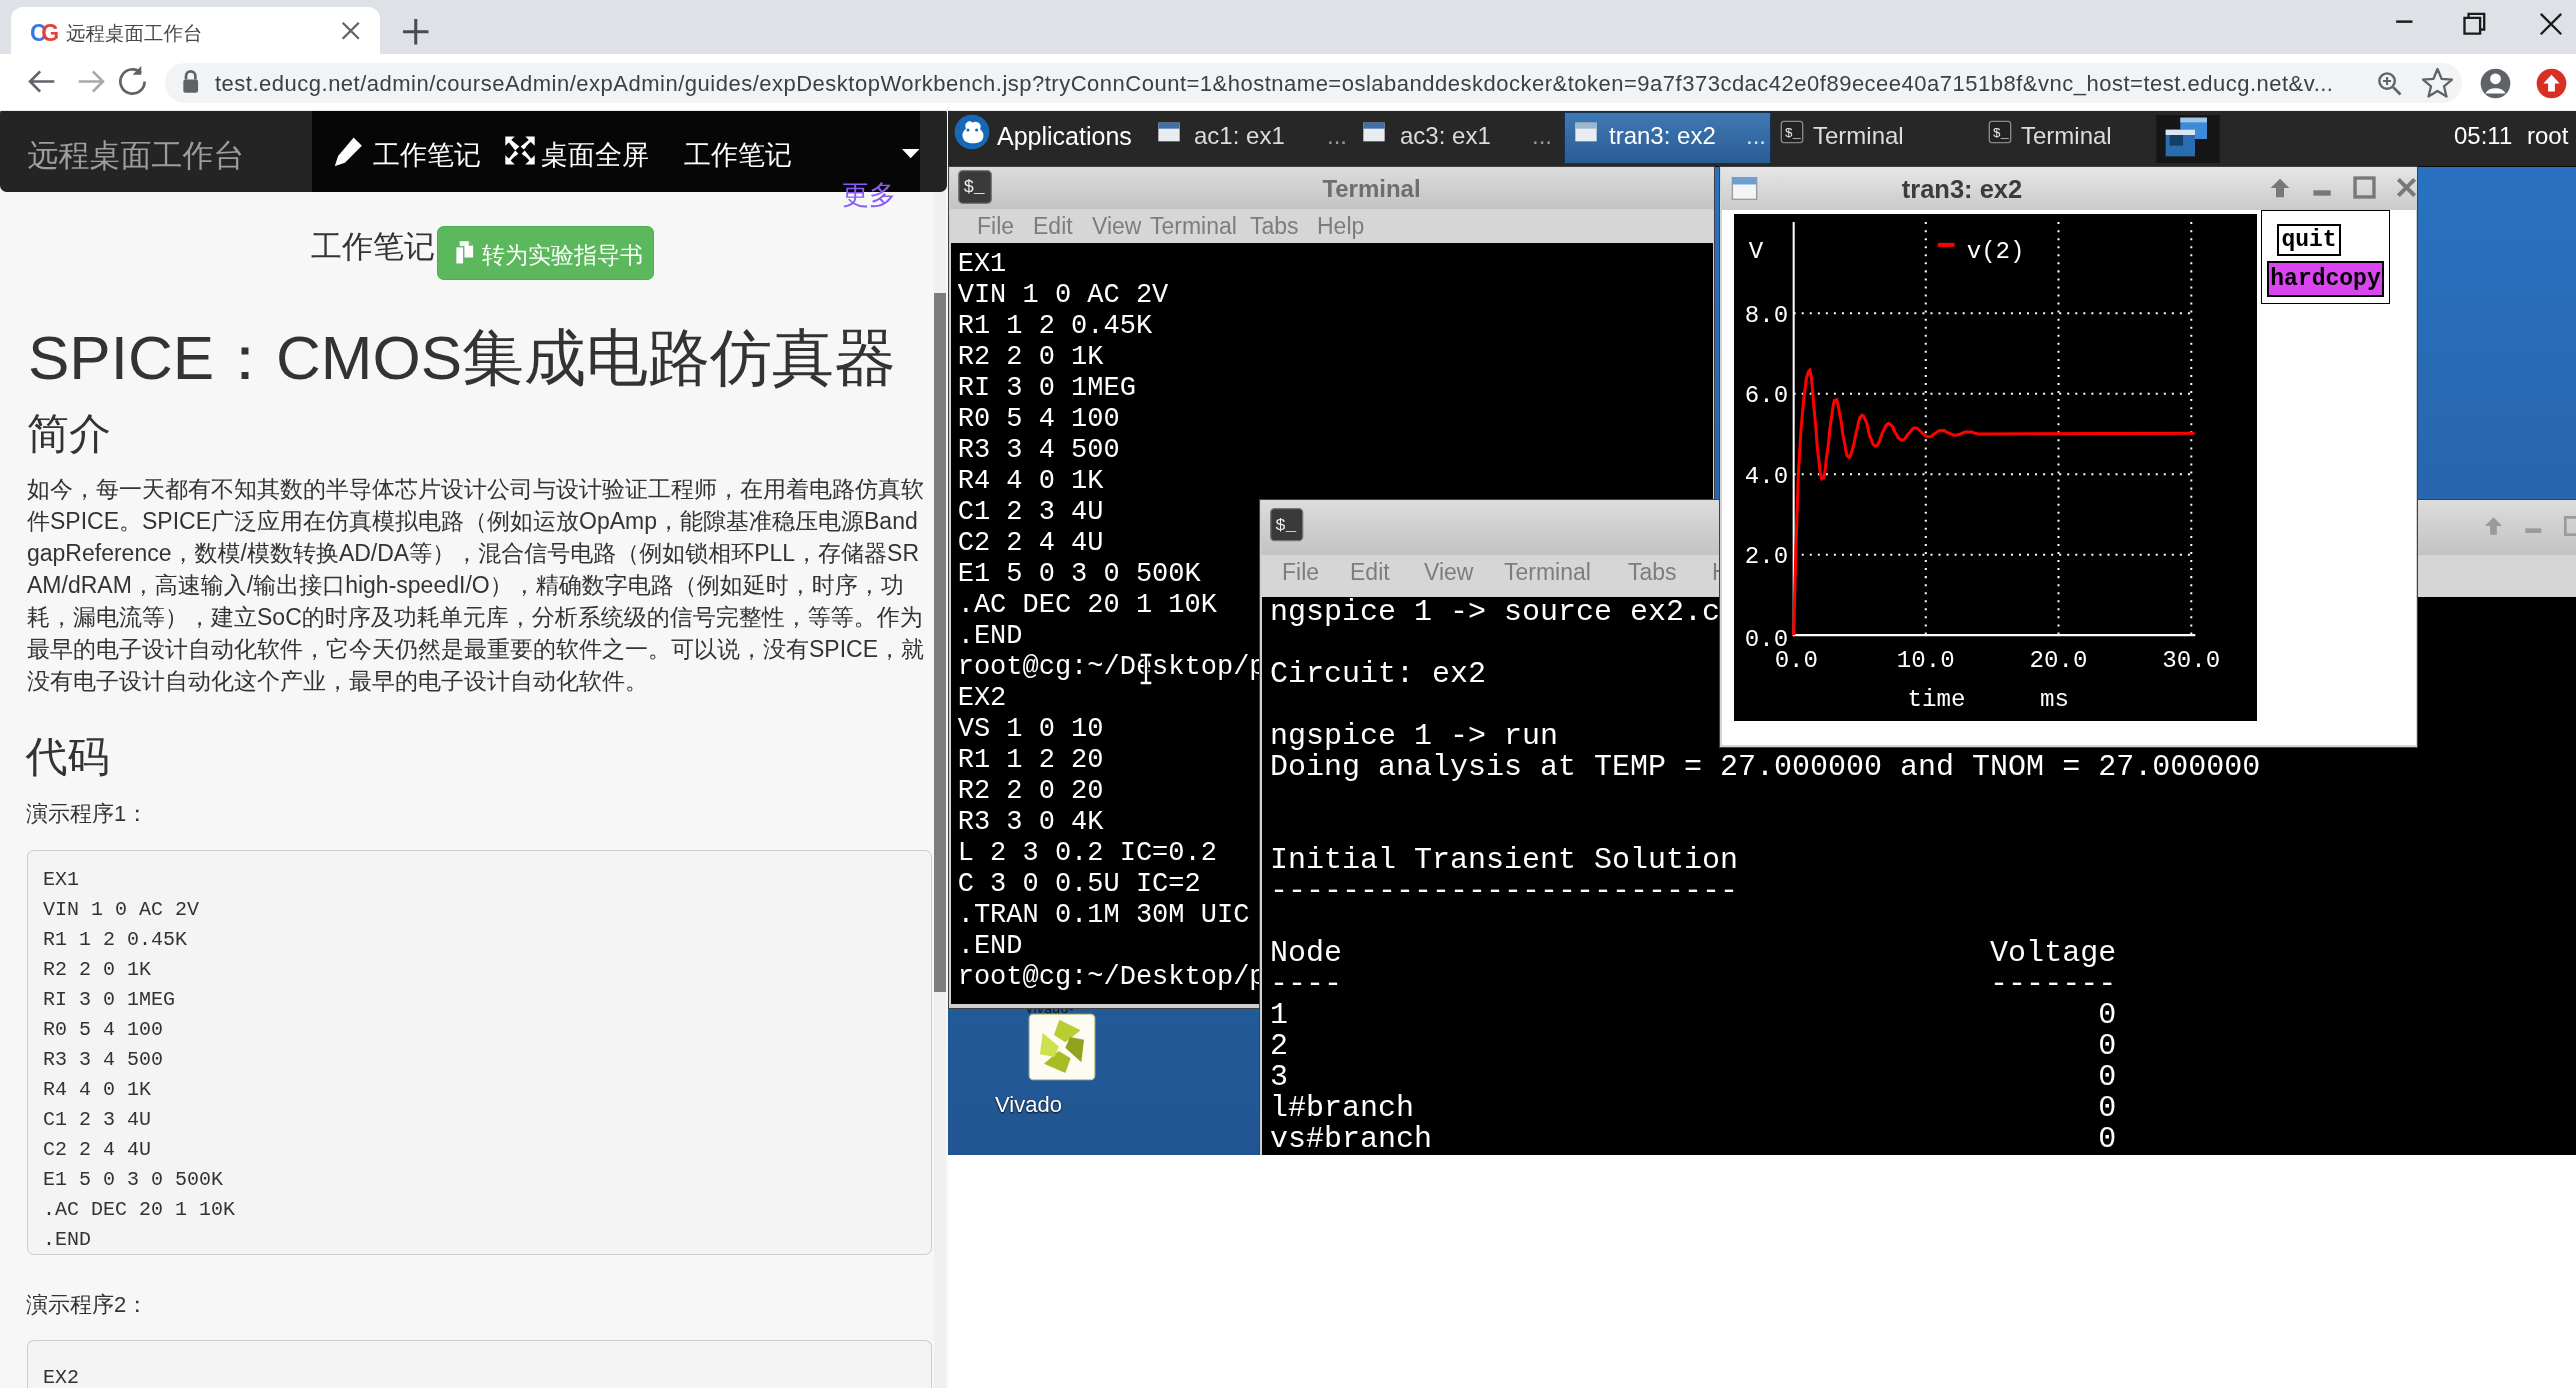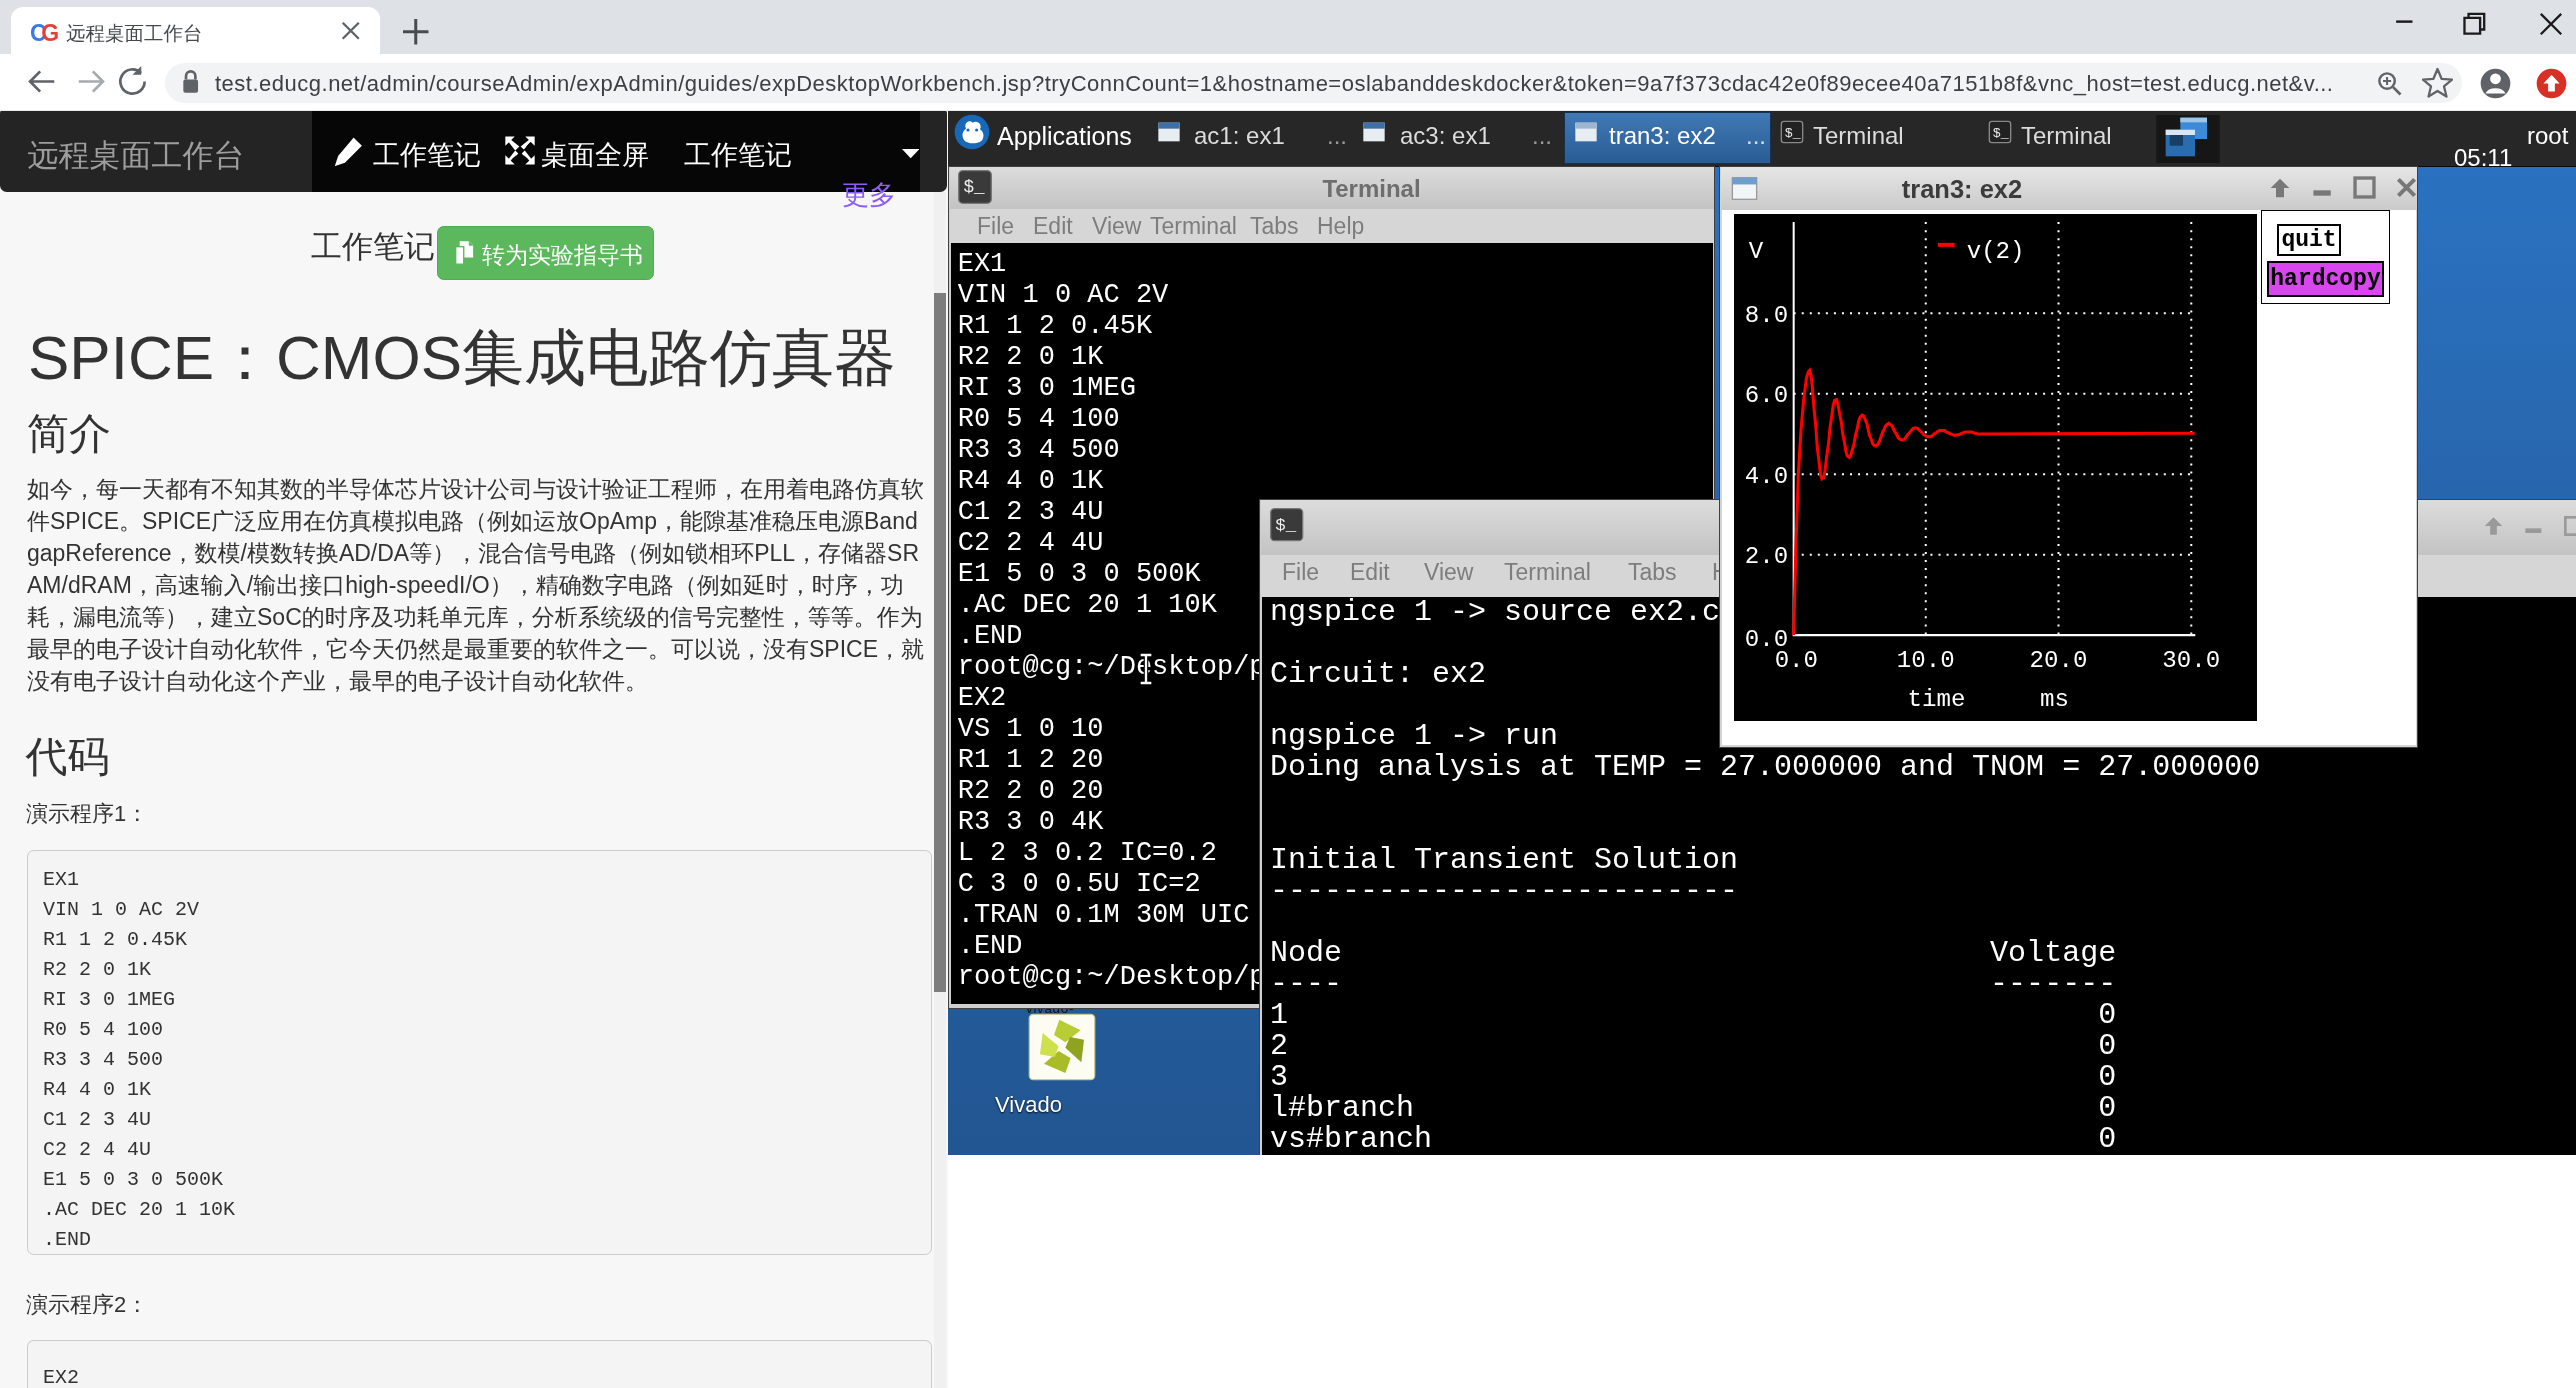--- a/index.html
+++ b/index.html
@@ -184,21 +184,21 @@
     </svg>
   <div class="abs" style="left:1073px;top:11.4px;font-size:24px;color:#dcdcdc;">Terminal</div>
   <svg class="abs" style="left:1208px;top:4px;" width="64" height="48" viewBox="0 0 95 72">
       <rect x="0" y="0" width="95" height="72" fill="#161616"></rect>
       <rect x="36" y="4" width="40" height="32" fill="#3d8ad8"></rect>
       <rect x="36" y="4" width="40" height="7" fill="#9fc5e8"></rect>
       <rect x="14" y="22" width="44" height="40" fill="#2a6cb0"></rect>
       <rect x="14" y="22" width="44" height="8" fill="#d9e6f2"></rect>
       <rect x="20" y="30" width="20" height="16" fill="#173f66"></rect>
     </svg>
-  <div class="abs" style="left:1506px;top:11.4px;font-size:24px;color:#fff;margin-top:22px;">05:11</div>
+  <div class="abs" style="left:1506px;top:11.4px;font-size:24px;color:#fff;">05:11</div>
   <div class="abs" style="left:1579px;top:11.4px;font-size:24px;color:#fff;">root</div>
 
   <div class="abs" style="left:78px;top:898px;width:72px;height:5.4px;overflow:hidden;">
       <div style="font-size:13.4px;color:#111;margin-top:-8px;letter-spacing:0.7px;">vivado-Tiles&nbsp;HLS</div>
     </div>
   <svg class="abs" style="left:76px;top:902px;" width="76" height="70" viewBox="0 0 114 105">
       <rect x="8" y="2" width="98" height="98" rx="6" fill="#fcfcf2" stroke="#c9c99a" stroke-width="2"></rect>
       <g>
         <polygon points="53,10 85,26 62,44 45,33" fill="#b8cc33"></polygon>
         <polygon points="90,40 86,74 62,52 69,36" fill="#8fa31f"></polygon>

